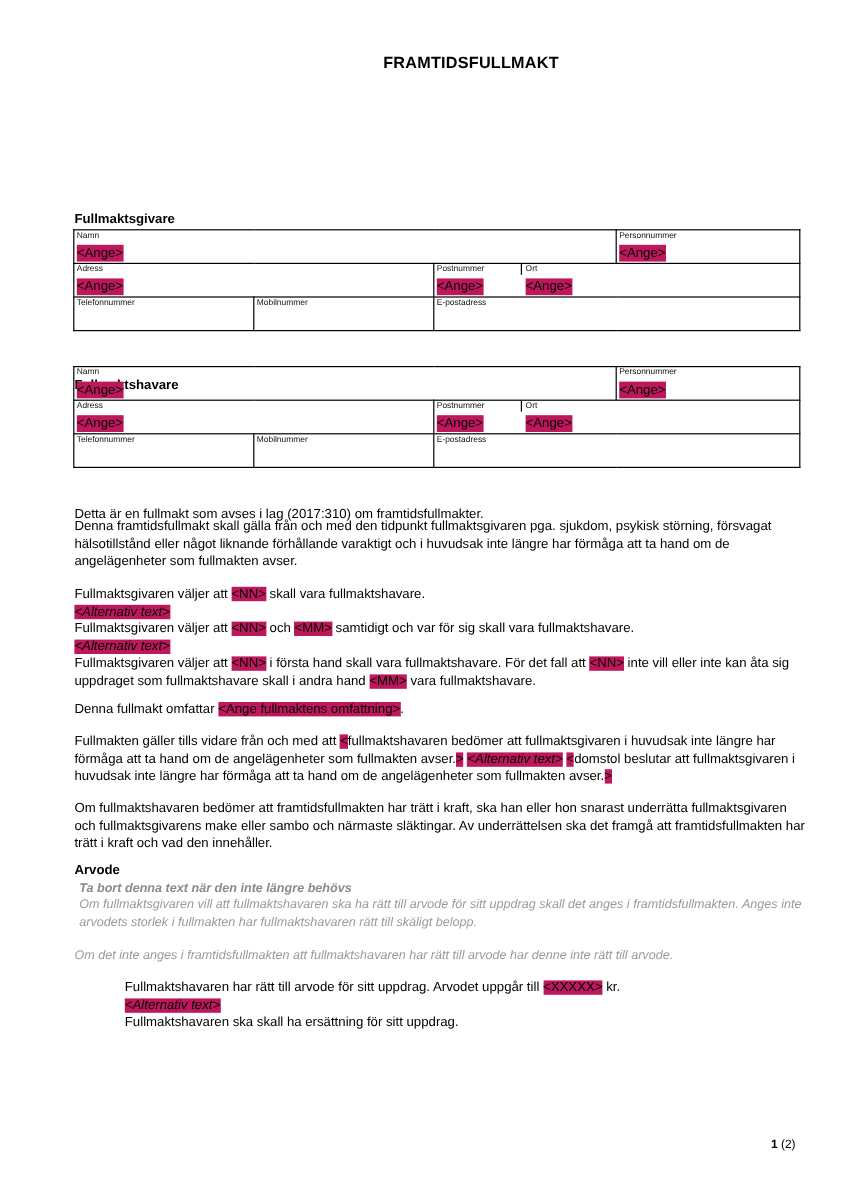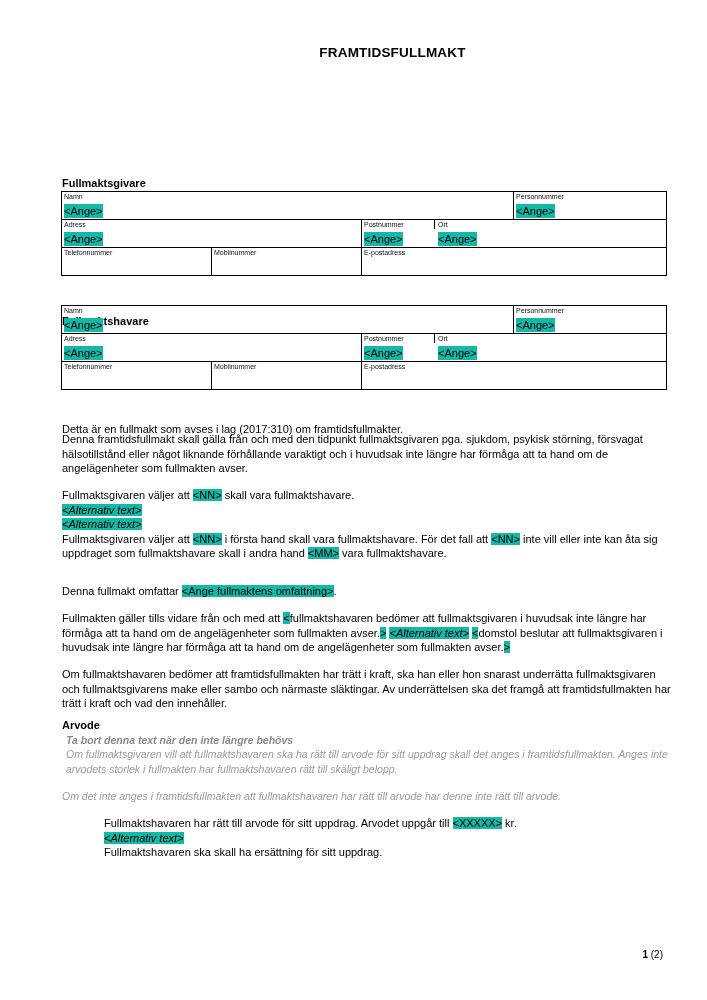--- a/index.html
+++ b/index.html
@@ -5,21 +5,21 @@
     html, body { margin: 0; padding: 0; background: #ffffff; }
     body { width: 707px; height: 1000px; position: relative; overflow: hidden;
            font-family: "Liberation Sans", sans-serif; color: #000; }
     .title { position: absolute; left: 0; width: 707px; top: 45px; text-align: center;
              font-weight: bold; font-size: 13.5px; letter-spacing: 0.2px; padding-left: 78px; box-sizing: border-box; }
     .sec-heading { position: absolute; left: 62px; font-weight: bold; font-size: 11px; }
     table.form { position: absolute; left: 61px; width: 605px; border-collapse: collapse; table-layout: fixed; }
     table.form td { border: 1px solid #000; vertical-align: top; padding: 0 2px; height: 27px; position: relative; }
     .lbl { font-size: 7px; line-height: 9px; display: block; color: #111; }
     .val { font-size: 11px; line-height: 14px; display: inline-block; margin-top: 1px; }
-    .hl { background: #14b8a6; }
+    .hl { background: #be185d; }
     .it { font-style: italic; }
     .split { display: flex; }
     .split > div { flex: 0 0 auto; }
     .split .pn { width: 70px; }
     .split .ort { padding-left: 3px; border-left: 1px solid #000; height: 9px; }
     .p { position: absolute; left: 62px; width: 610px; font-size: 11px; line-height: 14.5px; }
     .gray { color: #9a9a9a; font-style: italic; }
     .gray-b { color: #8a8a8a; font-style: italic; font-weight: bold; }
     .pagenum { position: absolute; right: 44px; top: 949px; font-size: 10px; }
   </style>
@@ -133,20 +133,21 @@
   </tr>
 </tbody>
   </table>
 
 <div class="p" style="top:422px;">Detta är en fullmakt som avses i lag (2017:310) om framtidsfullmakter.</div>
 <div class="p" style="top:432px;">Denna framtidsfullmakt skall gälla från och med den tidpunkt fullmaktsgivaren pga. sjukdom, psykisk störning, försvagat hälsotillstånd eller något liknande förhållande varaktigt och i huvudsak inte längre har förmåga att ta hand om de angelägenheter som fullmakten avser.</div>
 
 <div class="p" style="top:488px;">
   <div><span>Fullmaktsgivaren väljer att </span><span class="hl">&lt;NN&gt;</span><span> skall vara fullmaktshavare.</span></div>
   <div><span class="hl it">&lt;Alternativ text&gt;</span></div>
+  <div><span>Fullmaktsgivaren väljer att </span><span class="hl">&lt;NN&gt;</span><span> och </span><span class="hl">&lt;MM&gt;</span><span> samtidigt och var för sig skall vara fullmaktshavare.</span></div>
   <div><span class="hl it">&lt;Alternativ text&gt;</span></div>
   <div><span>Fullmaktsgivaren väljer att </span><span class="hl">&lt;NN&gt;</span><span> i första hand skall vara fullmaktshavare. För det fall att </span><span class="hl">&lt;NN&gt;</span><span> inte vill eller inte kan åta sig uppdraget som fullmaktshavare skall i andra hand </span><span class="hl">&lt;MM&gt;</span><span> vara fullmaktshavare.</span></div>
 </div>
 
 <div class="p" style="top:584px;"><span>Denna fullmakt omfattar </span><span class="hl">&lt;Ange fullmaktens omfattning&gt;</span><span>.</span></div>
 
 <div class="p" style="top:611px;"><span>Fullmakten gäller tills vidare från och med att </span><span class="hl">&lt;</span><span>fullmaktshavaren bedömer att fullmaktsgivaren i huvudsak inte längre har förmåga att ta hand om de angelägenheter som fullmakten avser.</span><span class="hl">&gt;</span> <span class="hl it">&lt;Alternativ text&gt;</span> <span class="hl">&lt;</span><span>domstol beslutar att fullmaktsgivaren i huvudsak inte längre har förmåga att ta hand om de angelägenheter som fullmakten avser.</span><span class="hl">&gt;</span></div>
 
 <div class="p" style="top:667px;">Om fullmaktshavaren bedömer att framtidsfullmakten har trätt i kraft, ska han eller hon snarast underrätta fullmaktsgivaren och fullmaktsgivarens make eller sambo och närmaste släktingar. Av underrättelsen ska det framgå att framtidsfullmakten har trätt i kraft och vad den innehåller.</div>
 

